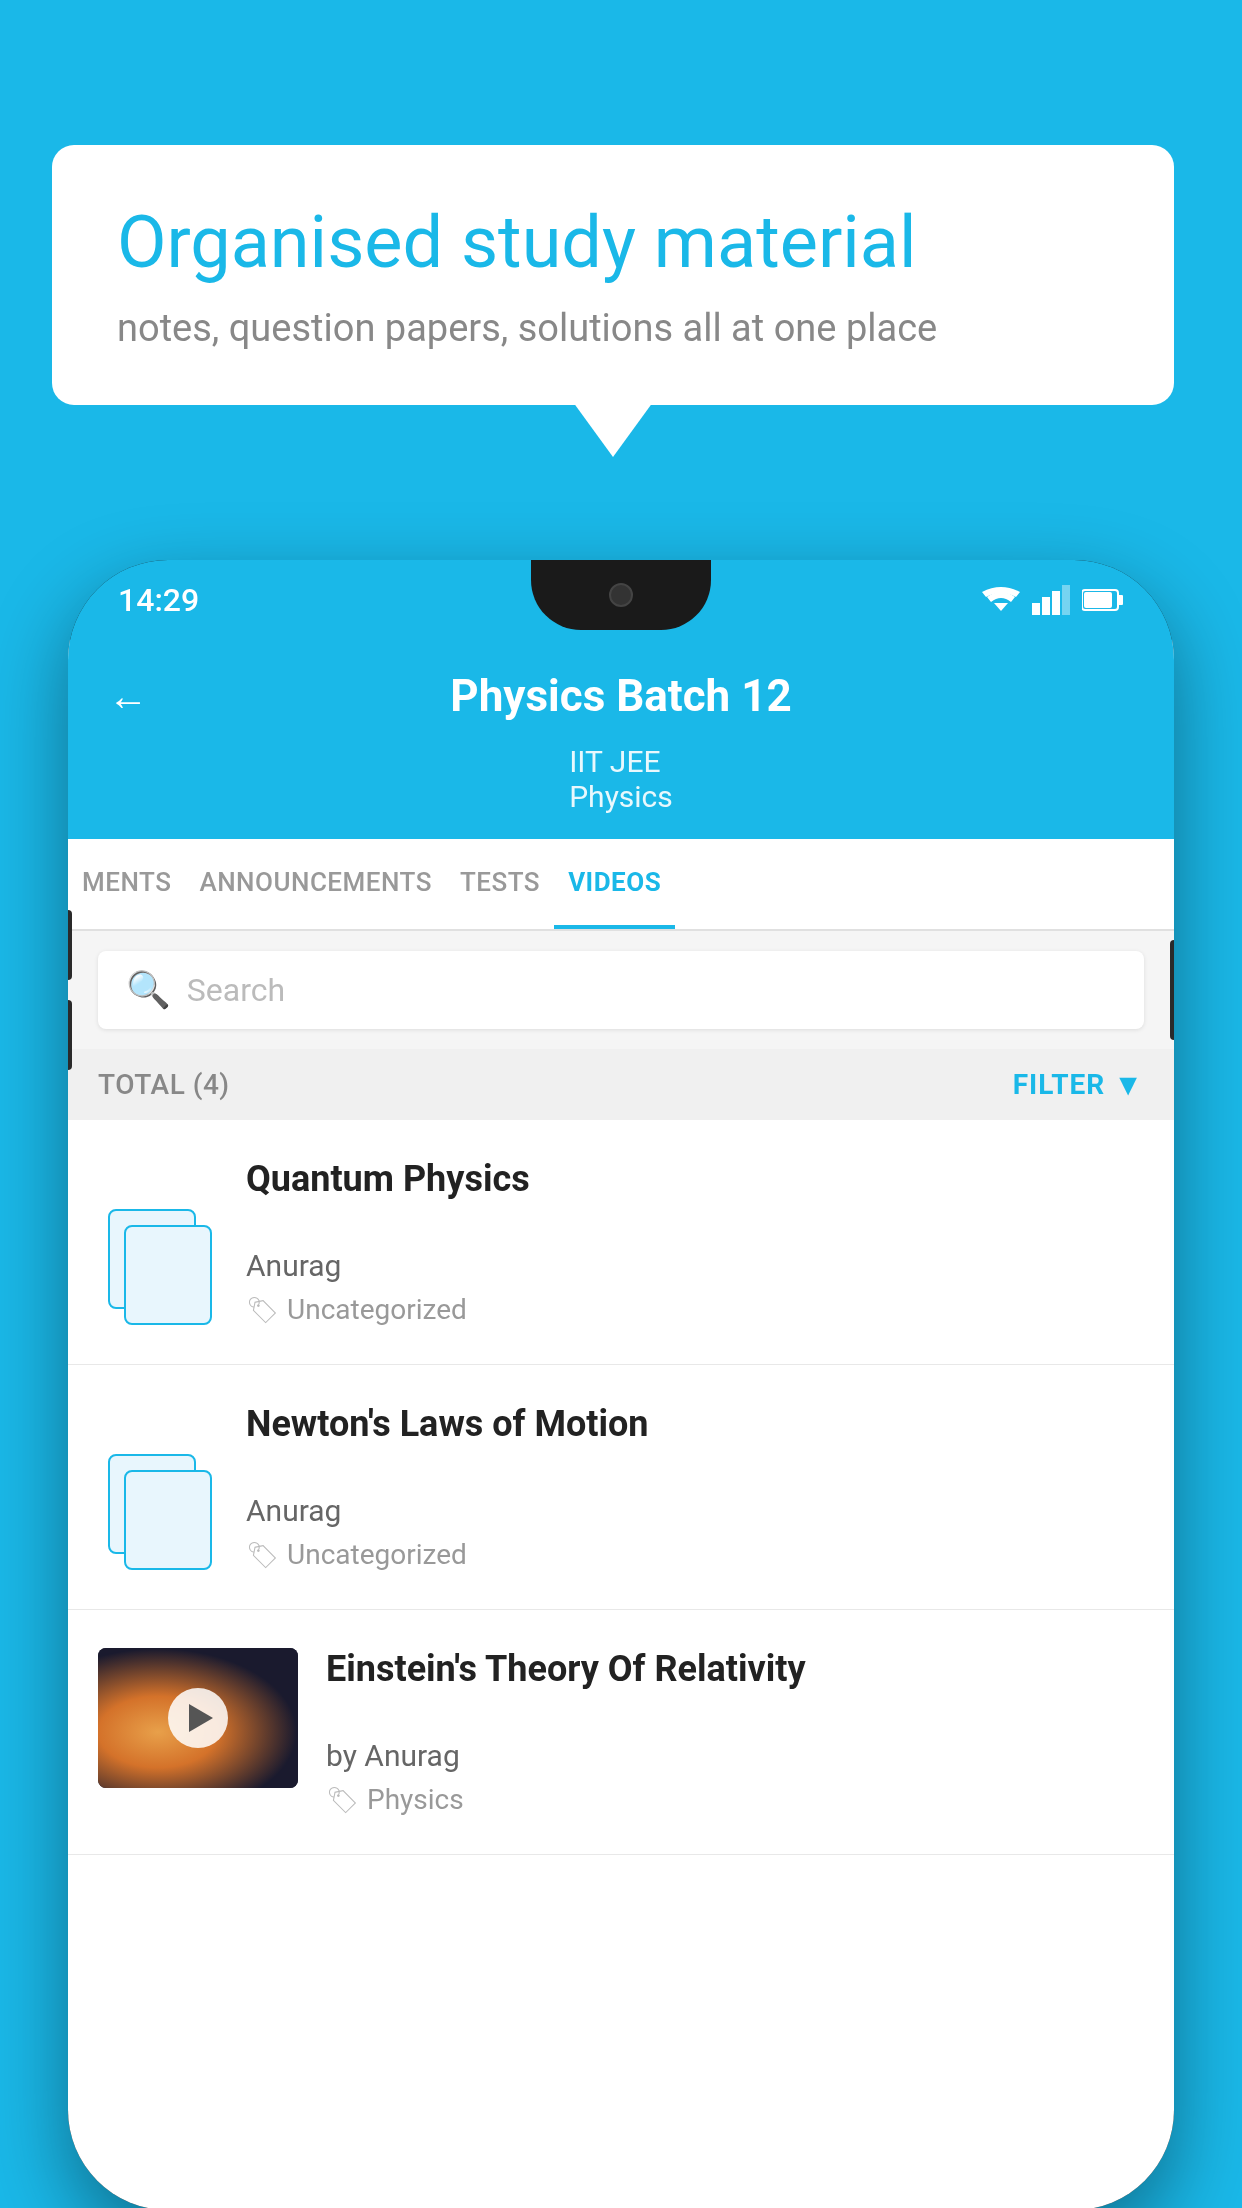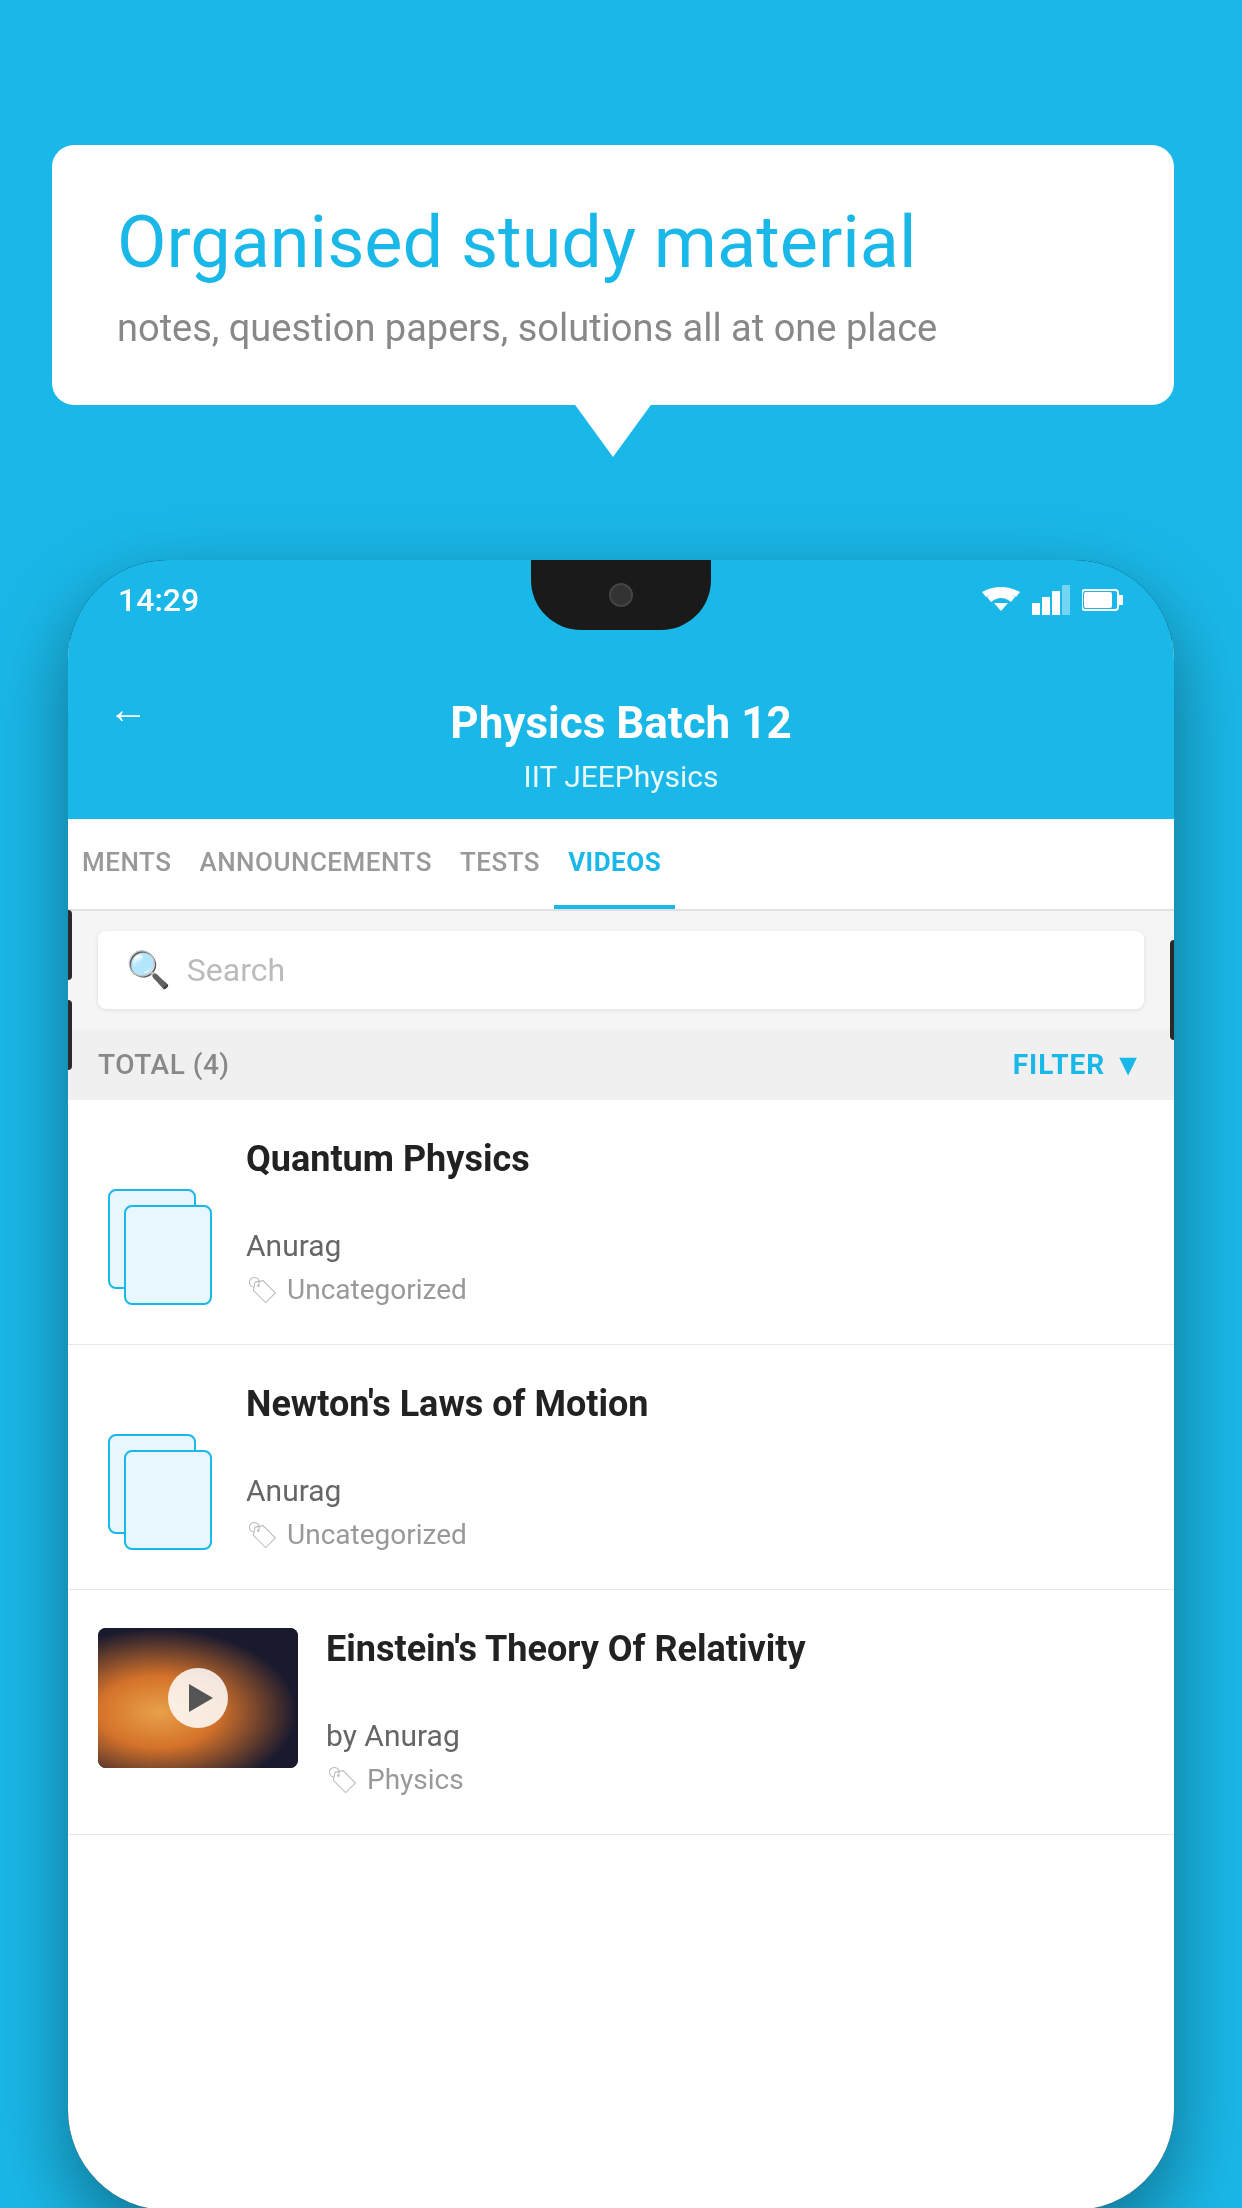--- a/index.html
+++ b/index.html
@@ -152,26 +152,26 @@
       color: white;
       font-size: 40px;
       cursor: pointer;
     }
 
     .header-title {
       color: white;
       font-size: 44px;
       font-weight: 700;
       text-align: left;
-      margin-top: 27px;
     }
 
     .header-subtitle {
       display: flex;
-      margin-top: 10px;
+      margin-top: 22px;
+      flex-direction: column;
     }
 
     .header-tag {
       color: rgba(255,255,255,0.9);
       font-size: 30px;
     }
 
     
     .tabs-bar {
       background: white;

